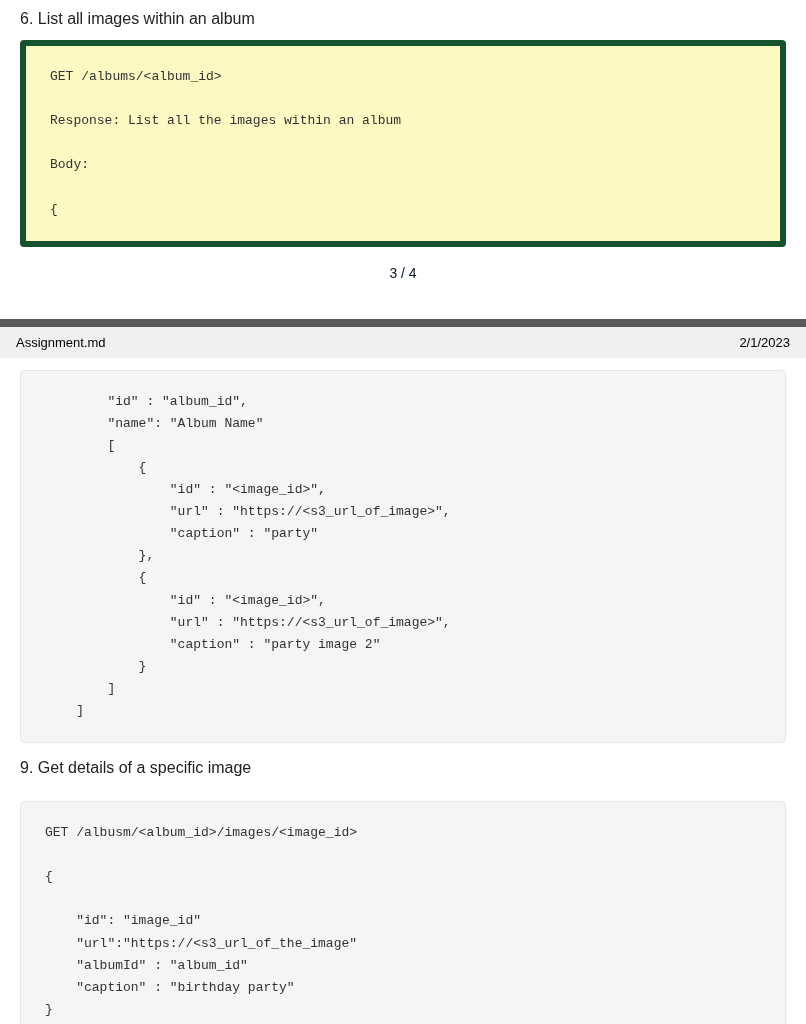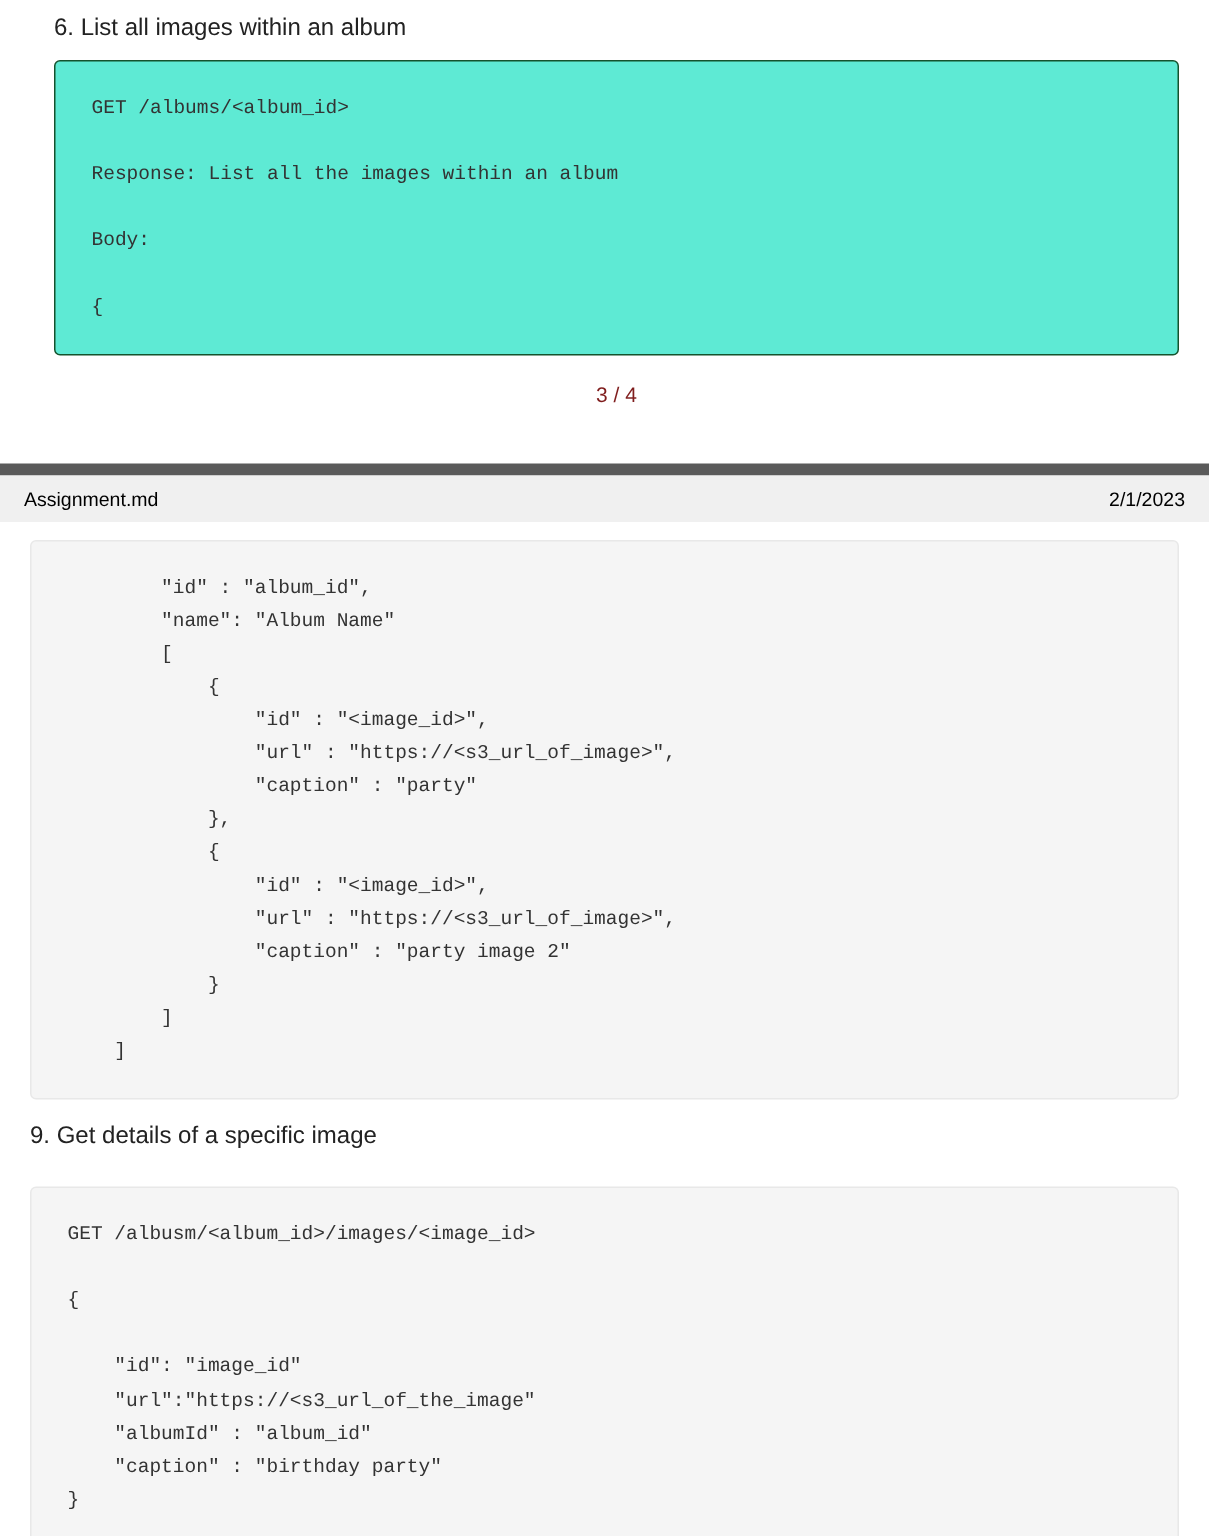--- a/index.html
+++ b/index.html
@@ -11,47 +11,47 @@
     body {
       font-family: -apple-system, BlinkMacSystemFont, 'Segoe UI', sans-serif;
       background-color: #ffffff;
       width: 806px;
       min-height: 1024px;
       overflow-x: hidden;
     }
 
     .top-section {
       background-color: #ffffff;
-      padding: 0 20px 20px 36px;
+      padding: 0 20px 20px 20px;
     }
 
     .section-heading {
       font-size: 16px;
       font-weight: 500;
       color: #222;
       padding: 10px 0 12px 0;
     }
 
     .code-block {
-      background-color: #5eead4;
+      background-color: #fef9c3;
       border-radius: 4px;
       padding: 20px 24px;
       font-family: 'Courier New', Courier, monospace;
       font-size: 13px;
       color: #333;
       line-height: 1.7;
-      border: 1px solid #14532d;
+      border: 6px solid #14532d;
       white-space: pre;
     }
 
     .pagination {
       text-align: center;
       padding: 18px 0;
       font-size: 14px;
-      color: #7f1d1d;
+      color: #0f172a;
     }
 
     .divider-bar {
       background-color: #5a5a5a;
       height: 8px;
       width: 100%;
     }
 
     .bottom-bar {
       background-color: #f0f0f0;

